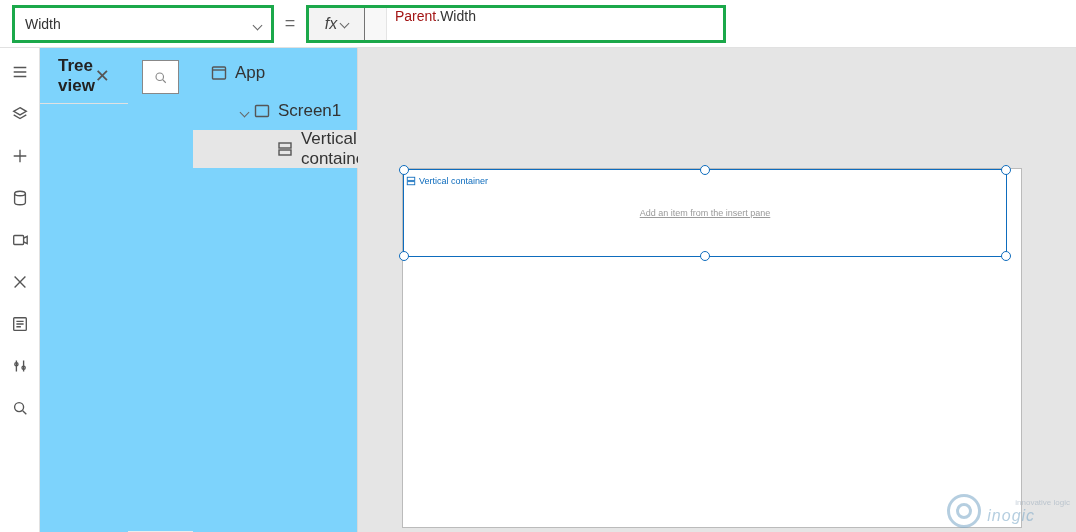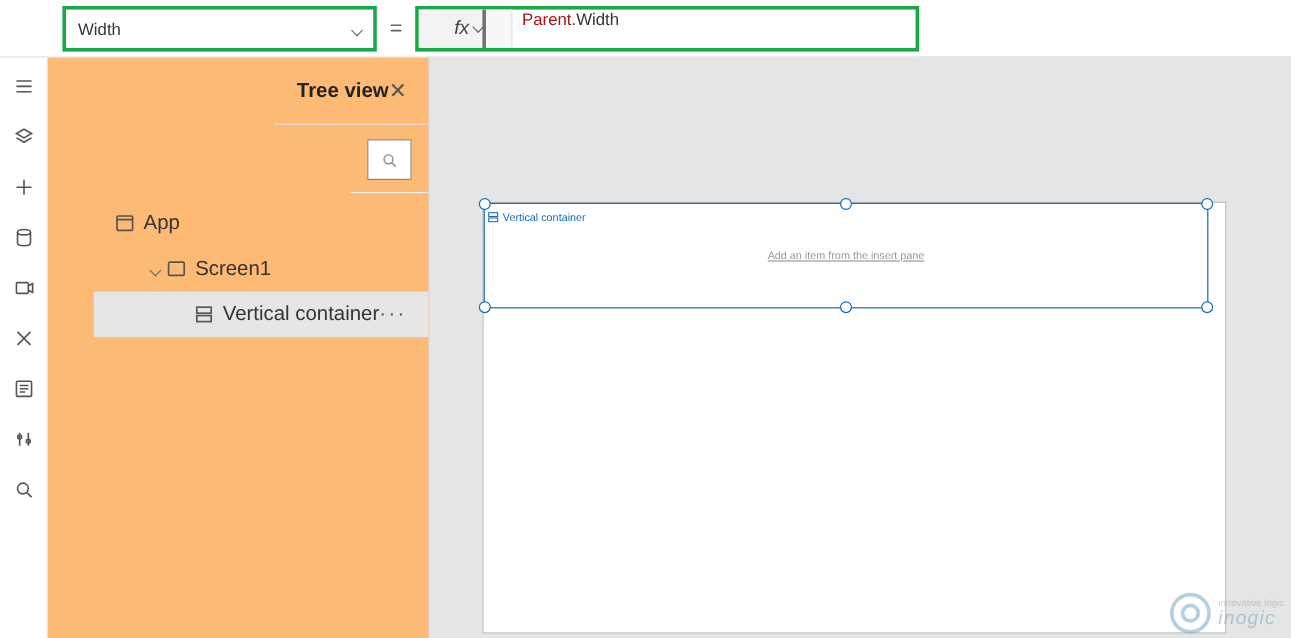--- a/index.html
+++ b/index.html
@@ -1,32 +1,32 @@
 <!DOCTYPE html>
 <html><head>
 <meta charset="utf-8">
 <style>
   * { box-sizing: border-box; font-family: "Segoe UI", Arial, sans-serif; }
   html, body { margin:0; padding:0; width:1076px; height:532px; overflow:hidden; background:#fff; }
 
   
-  .top-row { display:flex; align-items:center; height:48px; border-bottom:1px solid #e1e1e1;padding-left:40px; }
+  .top-row { display:flex; align-items:center; height:48px; border-bottom:1px solid #e1e1e1; }
   .prop-dd {
     margin-left:12px; width:262px; height:38px; border:3px solid #1ba84a;
     display:flex; align-items:center; padding:0 10px; justify-content:space-between;
     font-size:14px; color:#333; cursor:pointer;
   }
   .eq { width:32px; text-align:center; font-size:18px; color:#666; }
   .fx-cluster {
     height:38px; border:3px solid #1ba84a; display:flex; align-items:stretch;
     width:420px;
   }
   .fx-btn {
-    width:56px; display:flex; align-items:center; justify-content:flex-end;
-    border-right:3px solid #737373; font-style:italic; color:#444;
+    width:56px; display:flex; align-items:center; justify-content:center;
+    border-right:1px solid #737373; font-style:italic; color:#444;
     background:#f3f3f3; cursor:pointer;
   }
   .fx-btn .chev { margin-left:4px; font-size:10px; color:#888; }
   .formula-gutter { width:22px; background:#f8f8f8; border-right:1px solid #e4e4e4; }
   .formula-input {
     flex:1; display:flex; padding-left:8px;
     font-family:Consolas, monospace; font-size:14px;
   }
   .tok1 { color:#a31515; }
   .tok-dot { color:#333; }
@@ -40,21 +40,21 @@
     align-items:center; gap:22px; padding-top:14px;
   }
   .iconrail .rail-icon {
     width:20px; height:20px; display:flex; align-items:center; justify-content:center;
     color:#555; cursor:pointer;
   }
   .iconrail .rail-icon svg { width:18px; height:18px; stroke:#555; fill:none; stroke-width:1.5; }
 
   
   .panel {
-    width:318px; border-right:1px solid #d9d9d9; background:#fdba74; display:flex; flex-direction:column;align-items:flex-end;
+    width:318px; border-right:1px solid #d9d9d9; background:#7dd3fc; display:flex; 
   }
   .panel-head {
     height:56px; display:flex; align-items:center; justify-content:space-between;
     padding:0 18px; border-bottom:1px solid #e1e1e1;
   }
   .panel-head h1 { font-size:17px; font-weight:600; margin:0; color:#222; }
   .panel-head .close { font-size:18px; color:#555; cursor:pointer; }
   .search-row { padding:12px 14px 10px 14px; border-bottom:1px solid #ececec; }
   .search-box {
     height:34px; border:1px solid #888; display:flex; align-items:center; padding:0 10px;
@@ -254,19 +254,19 @@
         <div class="sel-handle h-tr"></div>
         <div class="sel-handle h-bl"></div>
         <div class="sel-handle h-bm"></div>
         <div class="sel-handle h-br"></div>
       </div>
     </div>
 
     <div class="wm">
       <div class="ring"></div>
       <div>
-        <div style="font-size:8px;color:#9ab;">innovative logic</div>
+        <div style="font-size:8px;color:#9ab;margin-left:28px;">innovative logic</div>
         <div style="font-size:16px;letter-spacing:1px;color:#7aa7c7;font-style:italic;">inogic</div>
       </div>
     </div>
   </div>
 
 </div>
 
 </body></html>

